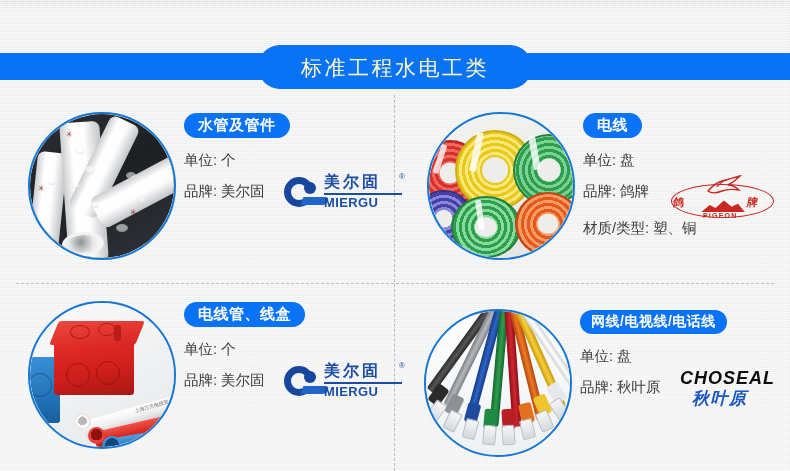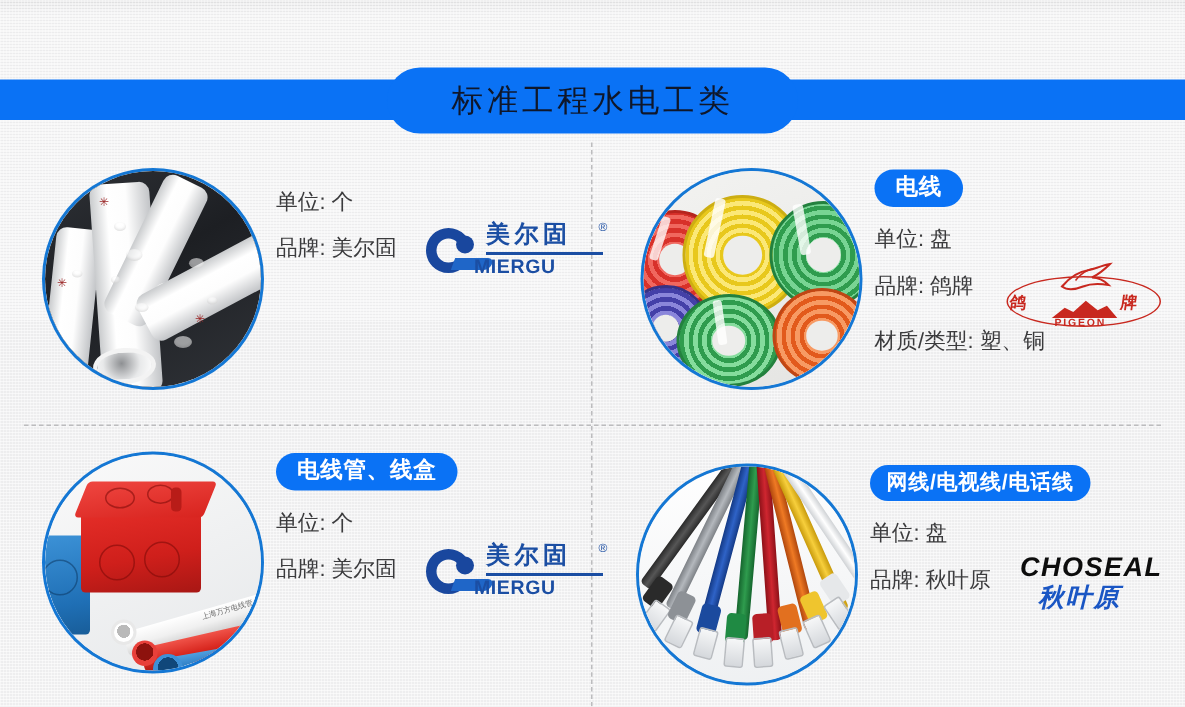--- a/index.html
+++ b/index.html
@@ -49,21 +49,21 @@
     top: 45px;
     width: 274px;
     height: 44px;
     background: #0a72f5;
     border-radius: 23px;
     display: flex;
     align-items: center;
     justify-content: center;
   }
   #banner-title {
-    color: #0f172a;
+    color: #fef9c3;
     font-size: 21px;
     letter-spacing: 2.5px;
     font-weight: 500;
     line-height: 1;
     white-space: nowrap;
   }
 
   
   #grid {
     position: absolute;
@@ -188,21 +188,21 @@
   .mg-cn {
     position: absolute; left: 40px; top: 1px;
     font-size: 16px; font-weight: bold; color: #1b4ea3;
     letter-spacing: 3px; line-height: 1;
   }
   .mg-underline {
     position: absolute; left: 40px; top: 20px;
     width: 78px; height: 2px; background: #1b4ea3;
   }
   .mg-en {
-    position: absolute; left: 32px; top: 23px;
+    position: absolute; left: 40px; top: 23px;
     font-size: 13px; font-weight: bold; color: #1b4ea3;
     letter-spacing: 0.4px; line-height: 1;
   }
   .mg-reg {
     position: absolute; left: 115px; top: 0px;
     font-size: 8px; color: #1b4ea3;
   }
 
   
   .logo-pigeon { position: relative; width: 105px; height: 56px; }
@@ -375,20 +375,21 @@
             <div class="ppr-drop" style="left:108px; top:84px; width:7px; height:5px;"></div>
             <div class="ppr-drop" style="left:86px; top:110px; width:12px; height:8px;"></div>
             <div class="ppr-mark" style="left:36px; top:16px;">✳</div>
             <div class="ppr-mark" style="left:8px; top:70px;">✳</div>
             <div class="ppr-mark" style="left:100px; top:94px;">✳</div>
           </div>
         </div>
       </div>
 
       <div class="info">
+        <div class="cat-pill">水管及管件</div>
         <div class="row">
           <span class="lbl">单位:</span>
           <span class="val">个</span>
         </div>
         <div class="row brand-row">
           <span class="lbl">品牌:</span>
           <span class="val">美尔固</span>
           <span class="logo-slot" style="left:100px;">
             <span class="logo-miergu">
               <span class="mg-ring"></span>

